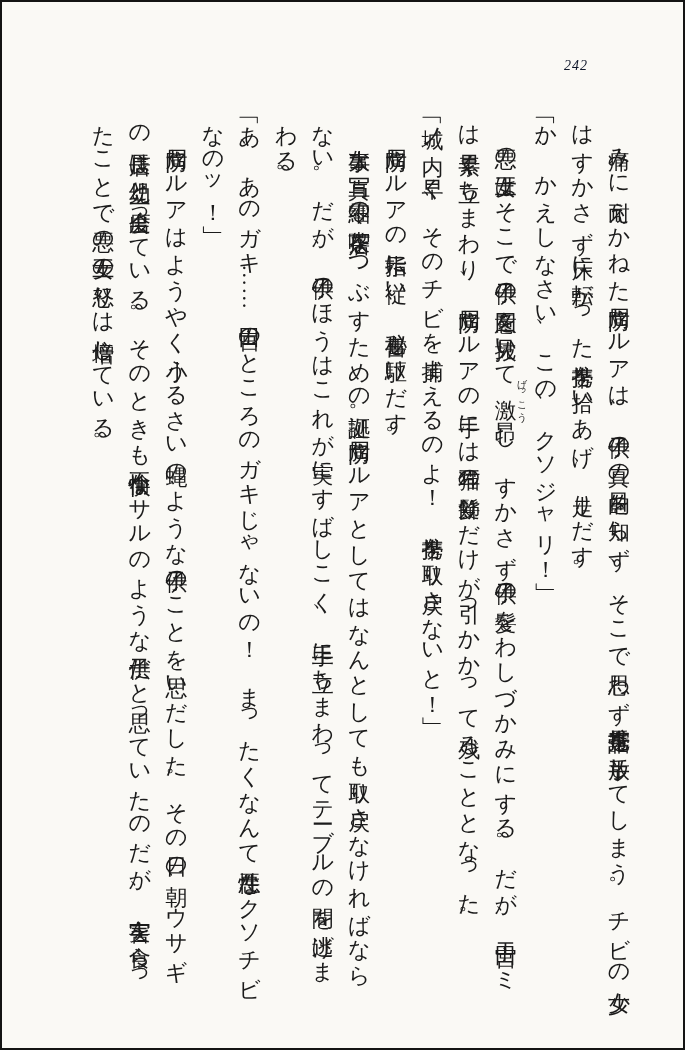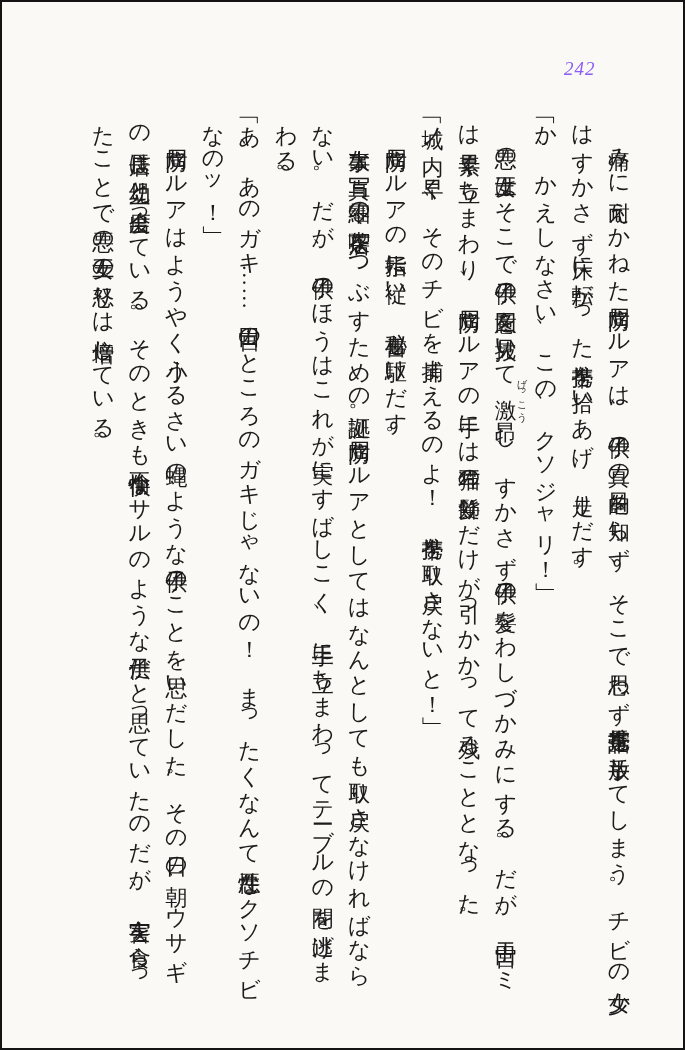--- a/index.html
+++ b/index.html
@@ -18,23 +18,23 @@
     position: absolute;
     inset: 0;
     border: 2px solid #141414;
     box-sizing: border-box;
     pointer-events: none;
   }
   .page-number {
     position: absolute;
     top: 58px;
     left: 564px;
-    font-size: 19px;
+    font-size: 14px;
     font-style: italic;
-    color: #8b5cf6;
+    color: #0f172a;
     letter-spacing: 1px;
   }
   .text-block {
     position: absolute;
     top: 110px;
     right: 48px;
     width: 588px;
     height: 880px;
     writing-mode: vertical-rl;
     color: #1b1b1b;

